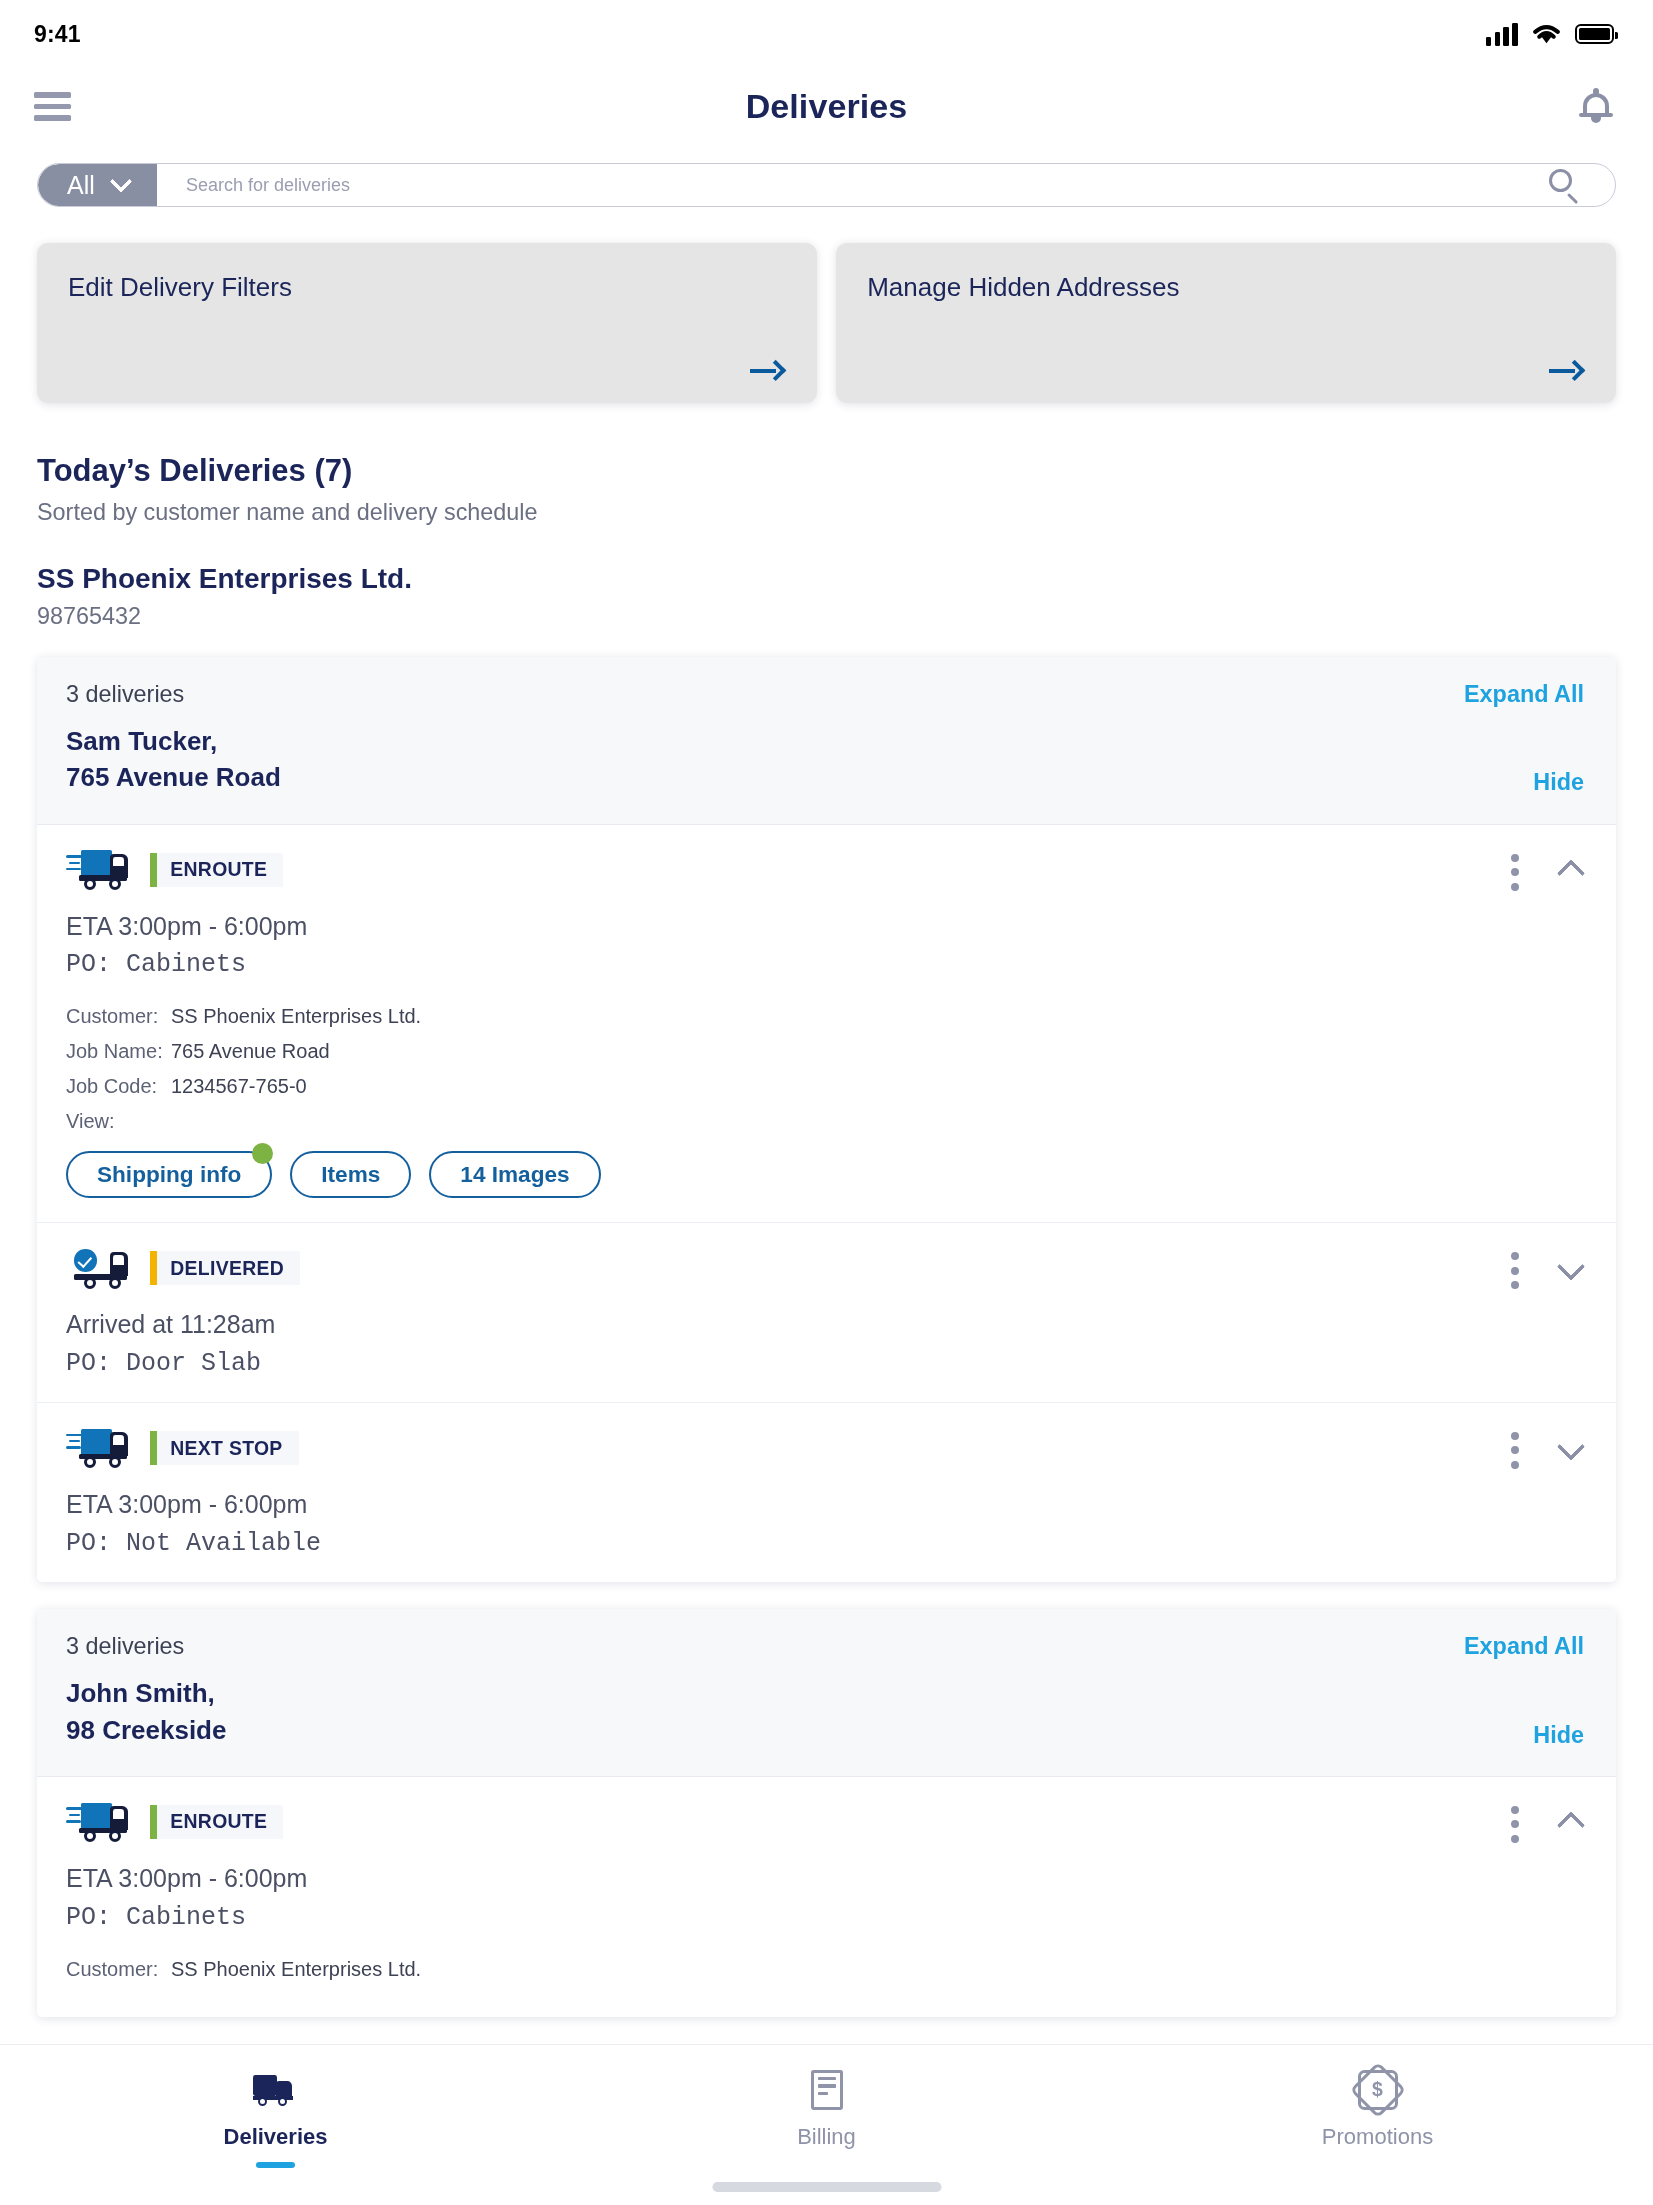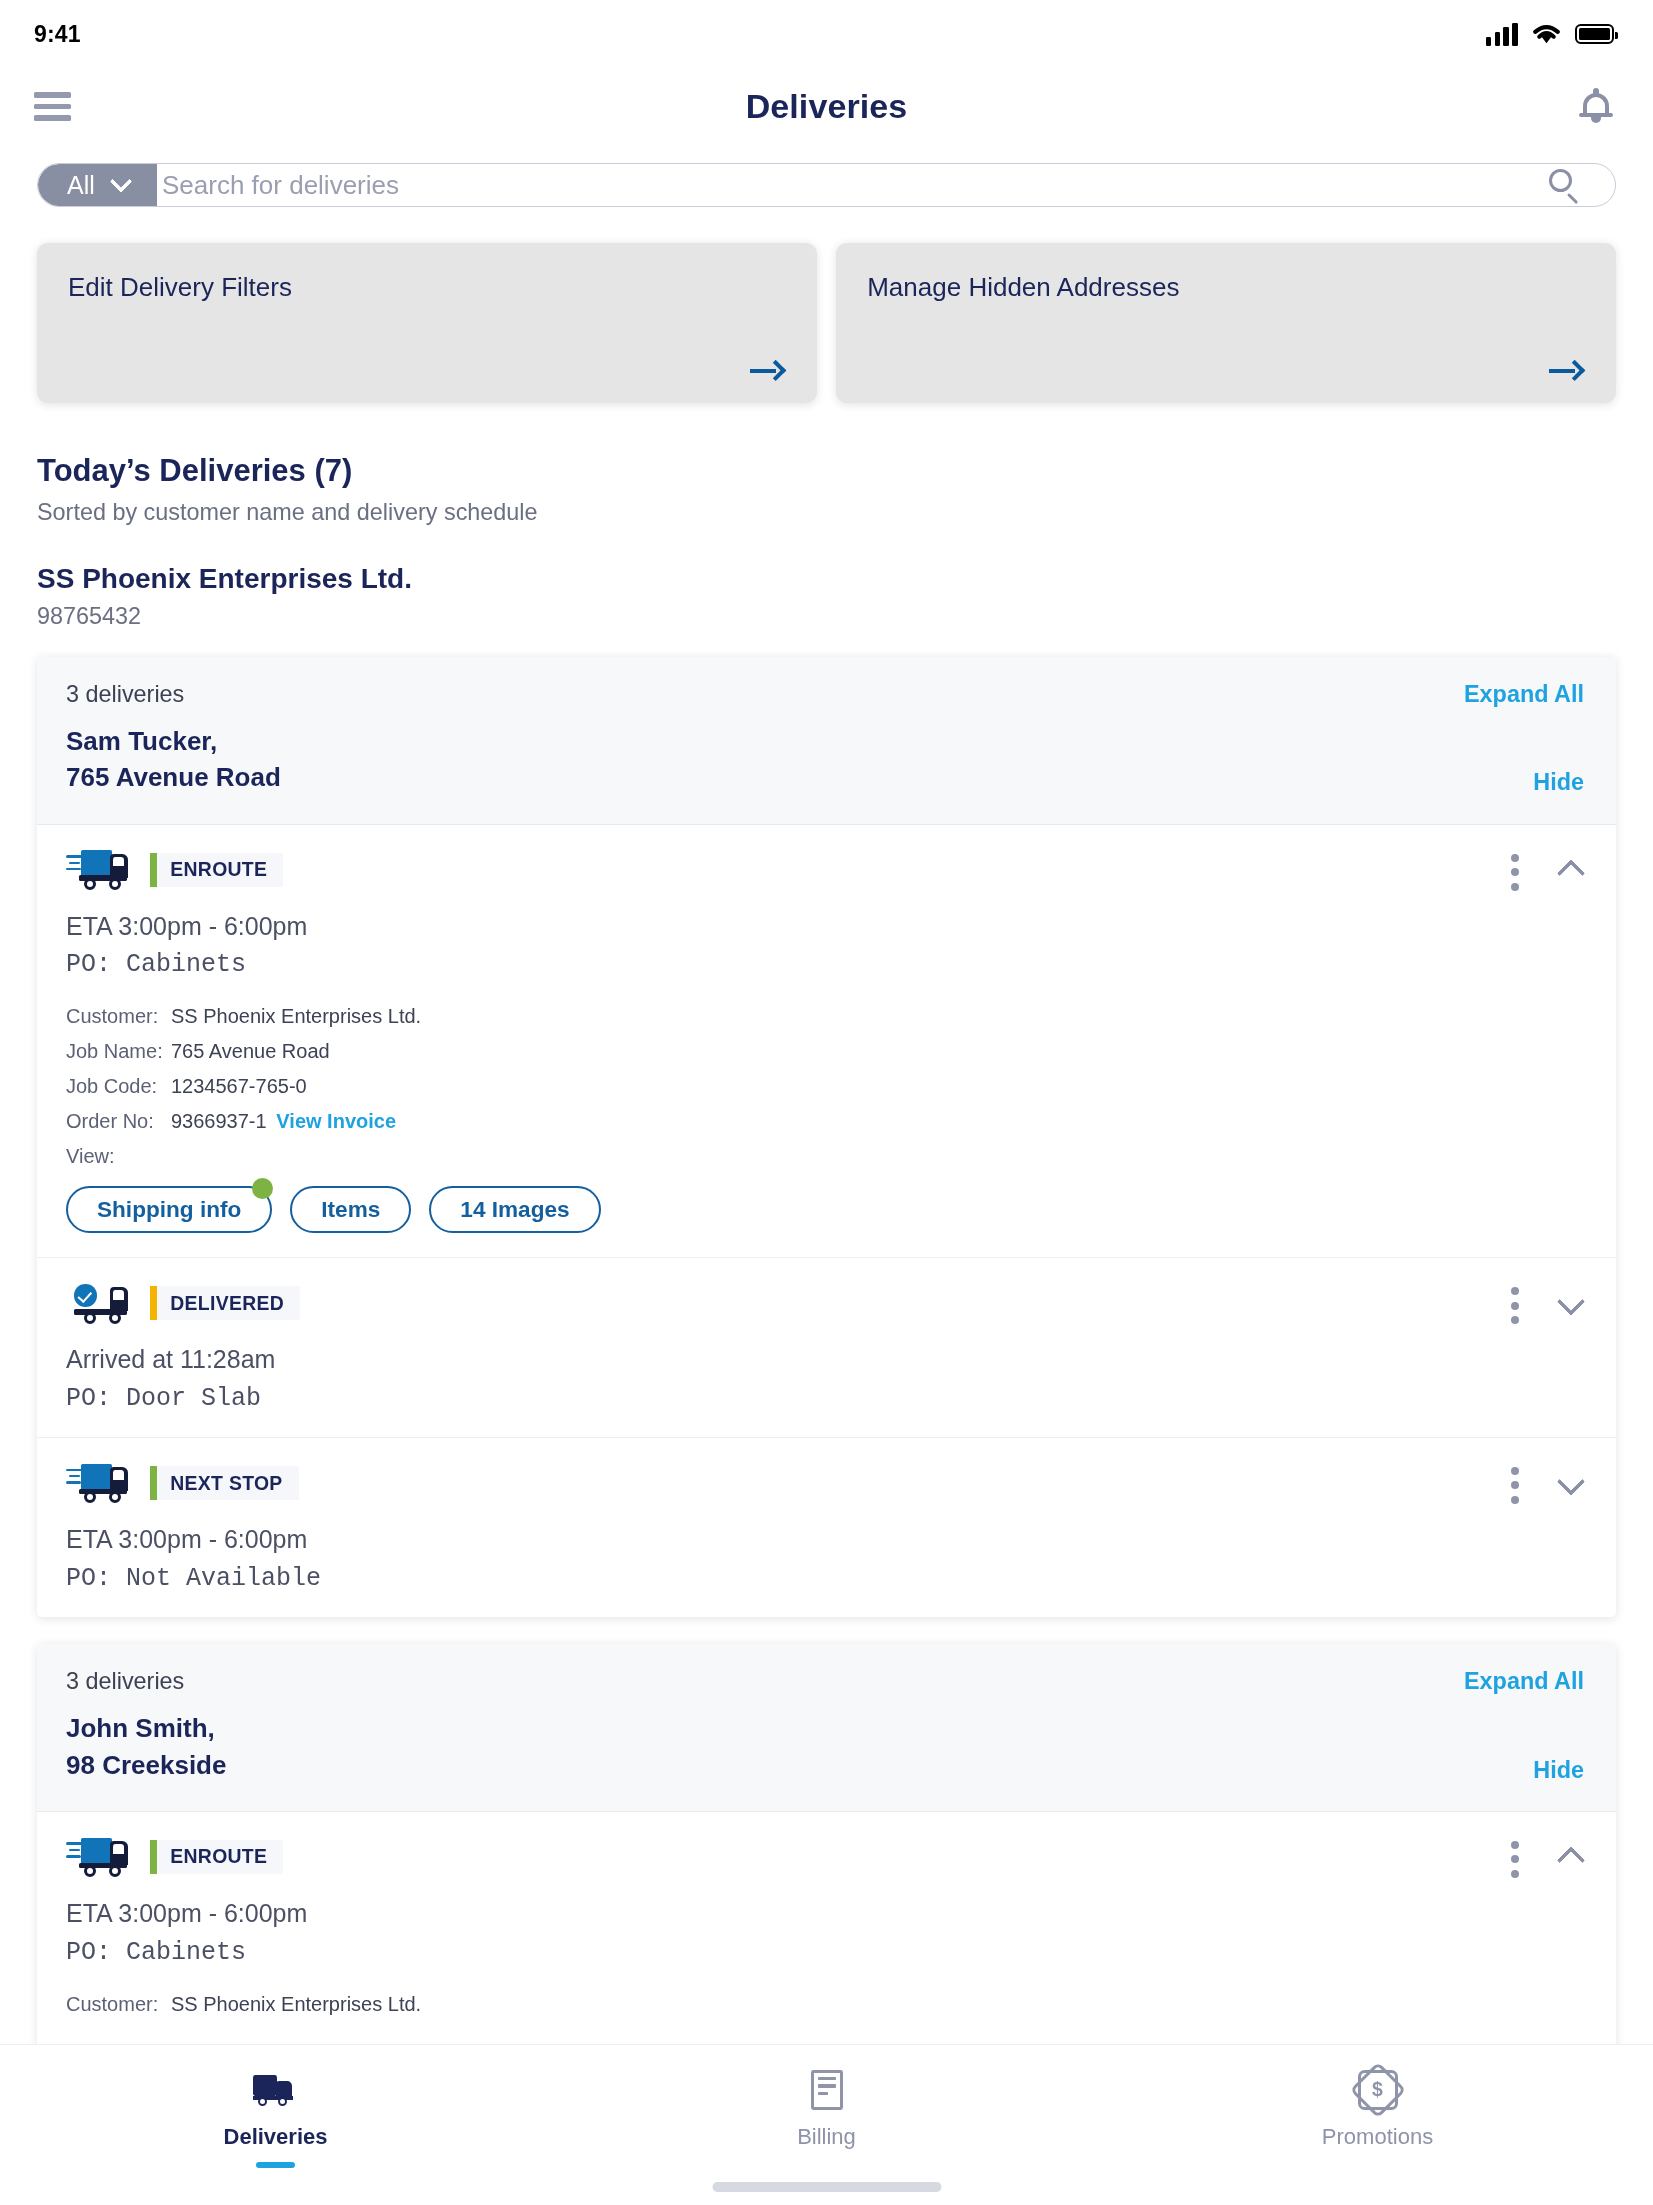--- a/index.html
+++ b/index.html
@@ -94,22 +94,22 @@
     padding: 0 24px 0 29px; cursor: pointer;
     border-radius: 31px 0 0 31px;
     min-width: 119px;
   }
   .search-scope .lbl { font-size: 25px; font-weight: 400; }
   .chev-down {
     width: 16px; height: 16px; border-right: 4px solid #fff; border-bottom: 4px solid #fff;
     transform: rotate(45deg) translate(-2.4px,-2.4px); border-radius: 1.6px;
   }
   .search-input {
-    flex: 1; border: none; outline: none; font-size: 26px;
-    padding: 0 5px; color: #a21caf;
+    flex: 1; border: none; outline: none; font-size: 18px;
+    padding: 0 29px; color: #a21caf;
     font-family: "Liberation Sans", sans-serif;
   }
   .search-input::placeholder { color: #9a9eb0; }
   .search-mag { display: flex; align-items: center; padding-right: 34px; cursor: pointer; }
   .mag { position: relative; width: 32px; height: 32px; }
   .mag .ring {
     position: absolute; left: 0; top: 0; width: 23.4px; height: 23.4px;
     border: 3.2px solid #8b90a6; border-radius: 50%;
   }
   .mag .hdl {
@@ -438,24 +438,20 @@
         <div class="dkey">Customer:</div>
         <div class="dval">SS Phoenix Enterprises Ltd.</div>
       </div>
       <div class="drowline">
         <div class="dkey">Job Name:</div>
         <div class="dval">765 Avenue Road</div>
       </div>
       <div class="drowline">
         <div class="dkey">Job Code:</div>
         <div class="dval">1234567-765-0</div>
-      </div>
-      <div class="drowline">
-        <div class="dkey">Order No:</div>
-        <div class="dval"><span>9366937-1</span><span class="link">View Invoice</span></div>
       </div>
       <div class="drowline">
         <div class="dkey">View:</div>
         <div class="dval"></div>
       </div>
     </div>
 
     <div class="pills">
       <div class="pill">
         <span>Shipping info</span>

